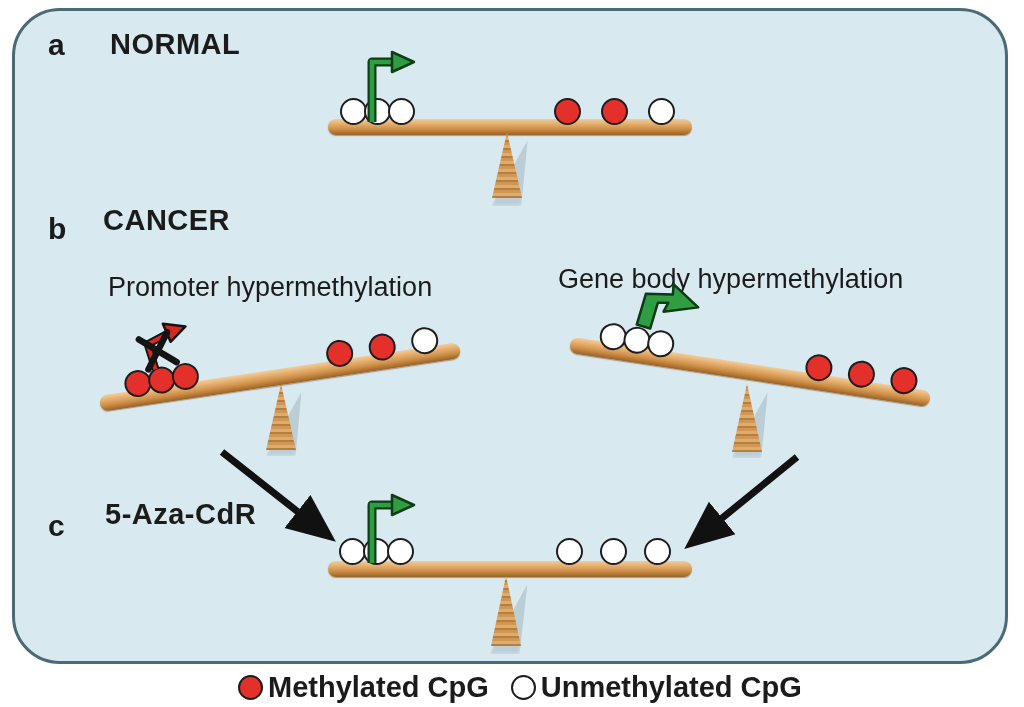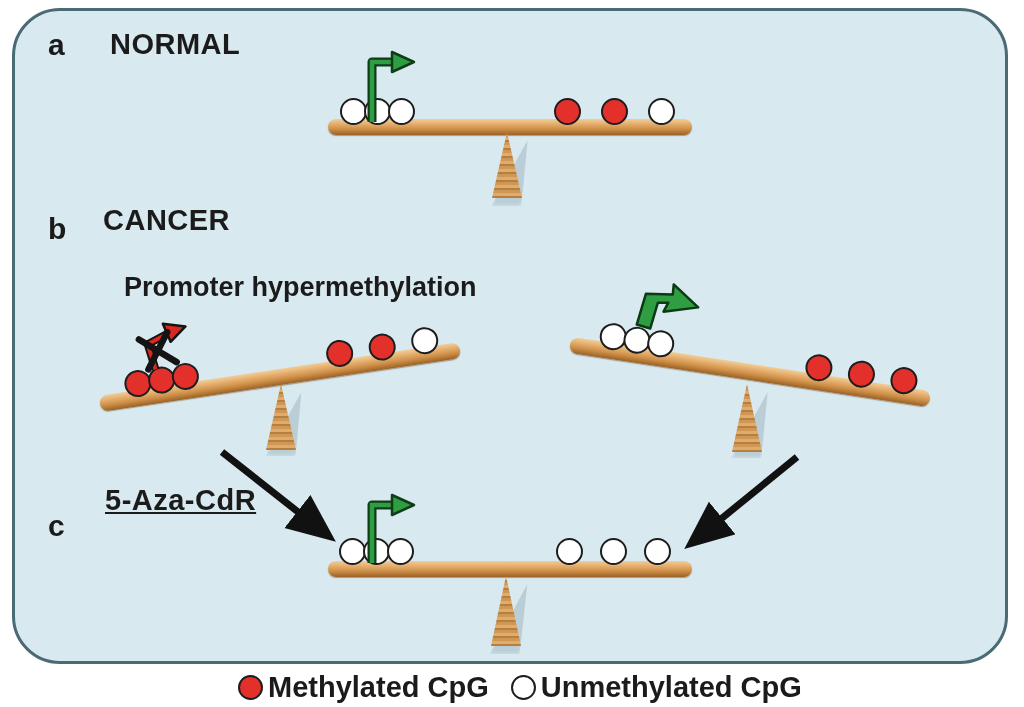--- a/index.html
+++ b/index.html
@@ -2,21 +2,21 @@
 <html><head>
 <meta charset="utf-8">
 <style>
   html,body{margin:0;padding:0;background:#ffffff;}
   .stage{position:relative;width:1024px;height:707px;background:#ffffff;overflow:hidden;
          font-family:"Liberation Sans", sans-serif;color:#1b1b1b;}
   .panel{position:absolute;left:12px;top:8px;width:996px;height:656px;
          background:#d9e9f0;border:3px solid #4a6a74;border-radius:48px;box-sizing:border-box;}
   .sec-letter{position:absolute;font-size:30px;font-weight:bold;}
   .sec-title{position:absolute;font-size:29px;font-weight:bold;letter-spacing:.5px;}
-  .sub-title{position:absolute;font-size:27px;font-weight:bold;margin-left:16px;}
+  .sub-title{position:absolute;font-size:27px;font-weight:normal;}
 
   
   .seesaw{position:absolute;width:364px;}
   .plank{position:absolute;height:16px;width:100%;border-radius:8px;
          background:linear-gradient(180deg,#f2cd96 0%,#e6b172 28%,#cf9048 62%,#9a6226 100%);
          box-shadow:0 1px 1px rgba(90,60,20,.45);}
   .bead-row{position:absolute;display:flex;}
   .touch .bead{margin-right:-3px;}
   .bead{width:23px;height:23px;border-radius:50%;border:2.5px solid #1d1d1d;box-sizing:content-box;}
   .bead.m{background:#e4302a;}
@@ -64,20 +64,21 @@
       <path d="M10 72 V12 H32" fill="none" stroke="#0e3d18" stroke-width="9" stroke-linejoin="round"></path>
       <path d="M10 72 V12 H32" fill="none" stroke="#2f9e43" stroke-width="4.5"></path>
       <polygon points="30,2 52,12 30,22" fill="#2f9e43" stroke="#0e3d18" stroke-width="2.5" stroke-linejoin="round"></polygon>
     </svg>
   </div>
   <div class="fulcrum" style="left:492px;top:132px;width:30px;height:66px;"></div>
 
   <div class="sec-letter" style="left:48px;top:212px;">b</div>
   <div class="sec-title" style="left:103px;top:204px;">CANCER</div>
   <div class="sub-title" style="left:108px;top:272px;">Promoter hypermethylation</div>
+  <div class="sub-title" style="left:558px;top:264px;">Gene body hypermethylation</div>
 
   <div class="fulcrum-shadow" style="left:276px;top:392px;width:30px;height:64px;transform:skewX(-18deg);"></div>
   <div class="seesaw" style="left:98px;top:317px;height:120px;transform:rotate(-8.5deg);">
     <div class="plank" style="top:52px;"></div>
     <div class="bead-row touch" style="left:27px;top:32px;">
         <span class="bead m"></span>
         <span class="bead m"></span>
         <span class="bead m"></span>
       </div>
     <div class="bead-row" style="left:231px;top:32px;gap:16px;">
@@ -118,21 +119,21 @@
     <defs>
       <marker id="ah" markerWidth="8" markerHeight="8" refX="5.2" refY="3" orient="auto">
         <path d="M0,0 L7,3 L0,6 z" fill="#111"></path>
       </marker>
     </defs>
     <line x1="222" y1="452" x2="326" y2="534" stroke="#111" stroke-width="7" marker-end="url(#ah)"></line>
     <line x1="797" y1="457" x2="694" y2="541" stroke="#111" stroke-width="7" marker-end="url(#ah)"></line>
   </svg>
 
   <div class="sec-letter" style="left:48px;top:509px;">c</div>
-  <div class="sec-title" style="left:105px;top:484px;text-decoration:underline;">5-Aza-CdR</div>
+  <div class="sec-title" style="left:105px;top:498px;">5-Aza-CdR</div>
 
   <div class="fulcrum-shadow" style="left:501px;top:584px;width:30px;height:70px;transform:skewX(-18deg);"></div>
   <div class="seesaw" style="left:328px;top:490px;height:90px;">
     <div class="plank" style="top:71px;"></div>
     <div class="bead-row touch" style="left:11px;top:48px;">
         <span class="bead u"></span>
         <span class="bead u"></span>
         <span class="bead u"></span>
       </div>
     <div class="bead-row" style="left:228px;top:48px;gap:17px;">

